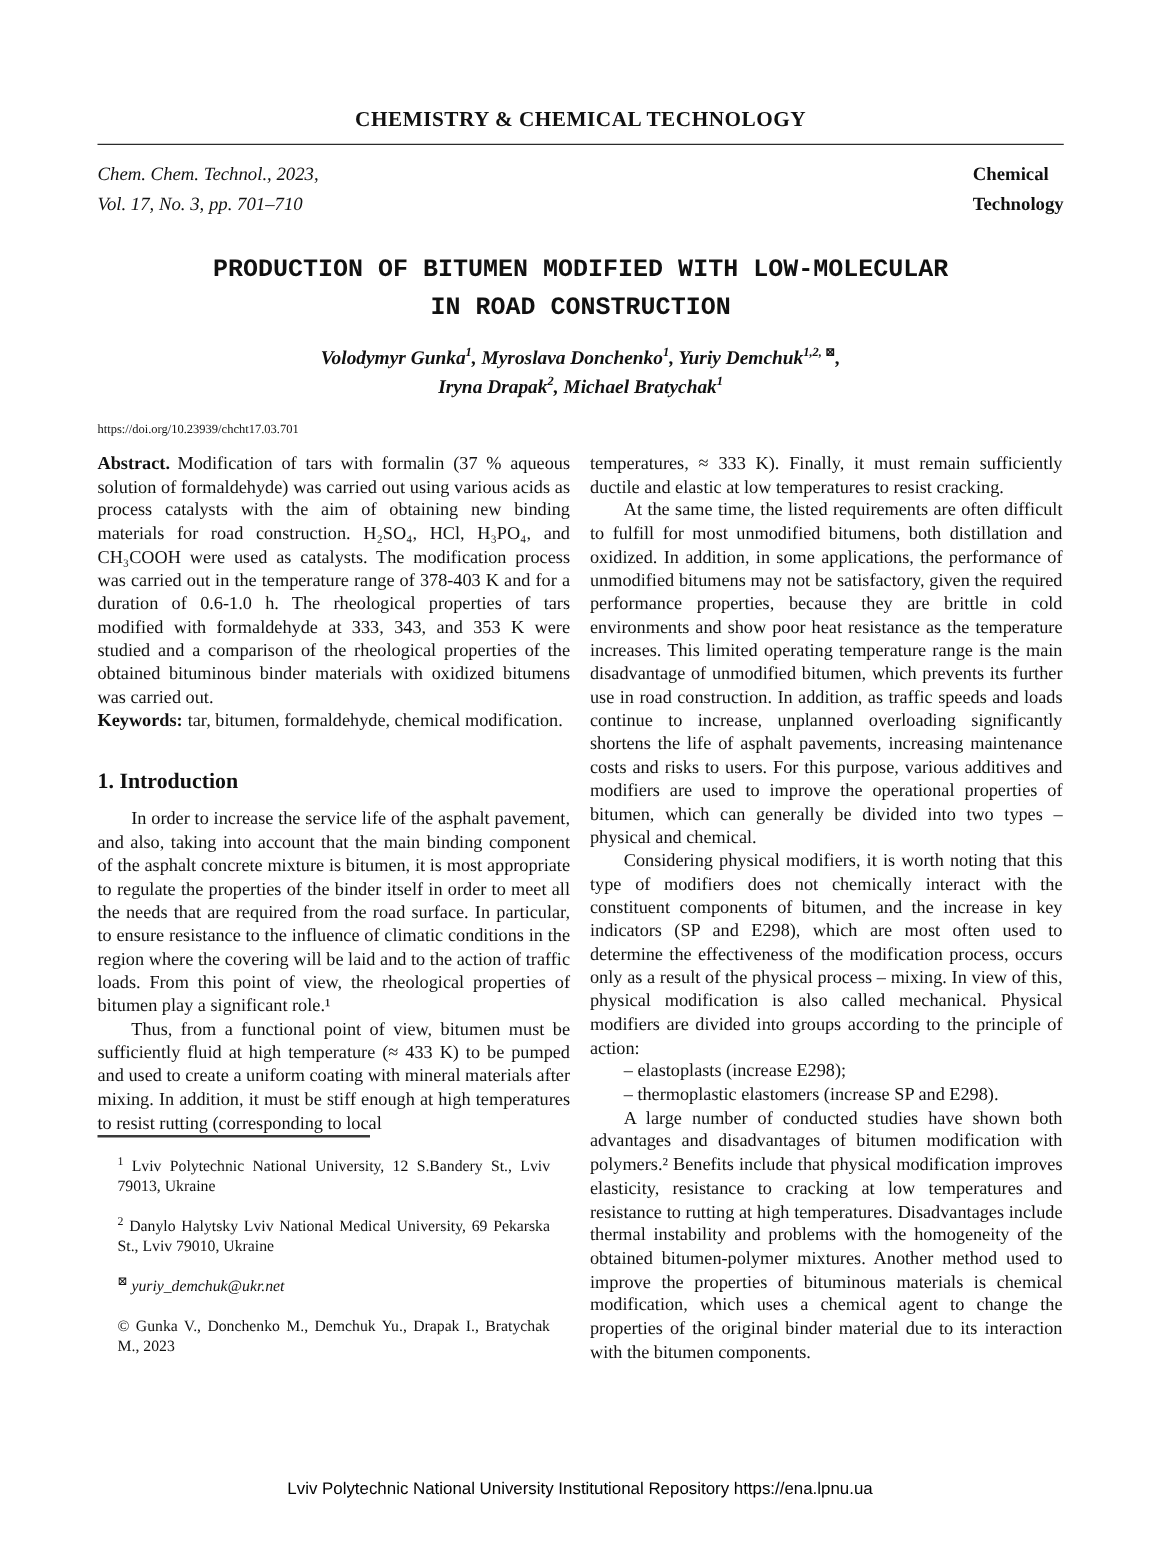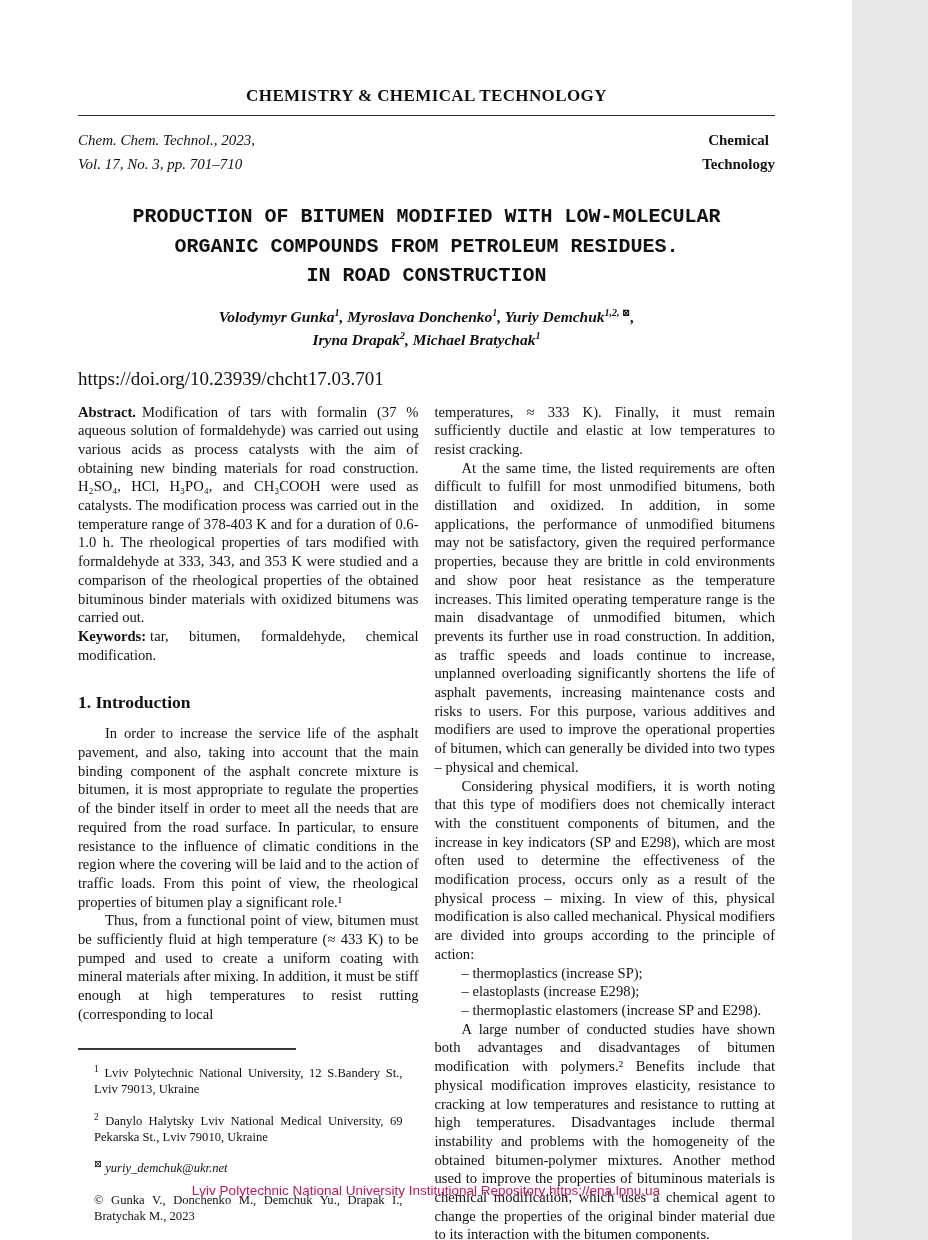--- a/index.html
+++ b/index.html
@@ -1,42 +1,42 @@
 <!DOCTYPE html>
 <html><head>
 <meta charset="utf-8">
 <style>
   html,body{margin:0;padding:0;background:#e8e8e8;}
-  .page{width:852px;height:1240px;position:relative;background:#ffffff;box-sizing:border-box;
+  .page{width:928px;height:1240px;position:relative;background:#ffffff;box-sizing:border-box;
         padding:86px 77px 0 78px;color:#111;font-family:"Liberation Serif","DejaVu Serif",serif;overflow:hidden;}
   .jheader{text-align:center;font-weight:bold;font-size:17px;letter-spacing:.4px;}
   .jrule{border:none;border-top:1.6px solid #2b2b2b;margin:9px 0 0 0;}
   .citation{display:flex;justify-content:space-between;margin-top:12px;font-size:15px;line-height:24px;gap:12px;}
   .cit-left{font-style:italic;}
-  .cit-right{font-weight:bold;text-align:center;}
+  .cit-right{font-weight:bold;text-align:left;}
   .title{font-size:20px;line-height:29.5px;text-align:center;font-weight:bold;margin:26px 0 0 0;font-family:Liberation Mono, monospace;}
   .authors{text-align:center;font-style:italic;font-weight:bold;font-size:15.5px;line-height:23px;margin-top:14px;}
   .authors sup{font-size:10px;}
-  .doi{font-size:19px;margin-top:17px;}
+  .doi{font-size:10px;margin-top:17px;}
   .cols{display:flex;gap:16px;margin-top:13px;align-items:stretch;}
   .col{width:378px;font-size:14.6px;line-height:18.7px;text-align:justify;hyphens:none;}
   .col-left{display:flex;flex-direction:column;}
   p.para{margin:0;}
   p.indent{text-indent:27px;}
   .abstract{margin-bottom:19px;}
   .abstract b{margin-right:6px;}
   .keywords b{margin-right:4px;}
   .sec{font-size:17.5px;font-weight:bold;margin:27px 0 11px 0;line-height:22px;}
   .footnotes{margin-top:auto;font-size:12.6px;line-height:15.9px;padding-bottom:3px;}
   .fn-rule{width:218px;border-top:2px solid #3a3a3a;margin-bottom:5px;}
   .fn{margin:16px;}
   .fn sup{font-size:9.5px;}
   .fn-email span{font-style:italic;}
   .footer{position:absolute;left:0;right:0;bottom:42px;text-align:center;
-          font-family:"Liberation Sans","DejaVu Sans",sans-serif;font-size:13.5px;color:#be185d;}
+          font-family:"Liberation Sans","DejaVu Sans",sans-serif;font-size:13.5px;color:#000000;}
   sup{line-height:0;}
 </style>
 </head>
 <body>
 
 <div class="page">
 
   <div class="jheader">CHEMISTRY &amp; CHEMICAL TECHNOLOGY</div>
   <hr class="jrule">
 
@@ -46,21 +46,20 @@
       <div>Vol. 17, No. 3, pp. 701–710</div>
     </div>
     <div class="cit-right">
       <div>Chemical</div>
       <div>Technology</div>
     </div>
   </div>
 
   <h1 class="title">
     <div>PRODUCTION OF BITUMEN MODIFIED WITH LOW-MOLECULAR</div>
-    <div>ORGANIC COMPOUNDS FROM PETROLEUM RESIDUES.</div>
     <div>IN ROAD CONSTRUCTION</div>
   </h1>
 
   <div class="authors">
     <div id="authors-line1">Volodymyr Gunka<sup>1</sup>, Myroslava Donchenko<sup>1</sup>, Yuriy Demchuk<sup>1,2, ⊠</sup>,</div>
     <div id="authors-line2">Iryna Drapak<sup>2</sup>, Michael Bratychak<sup>1</sup></div>
   </div>
 
   <div class="doi">https://doi.org/10.23939/chcht17.03.701</div>
 
@@ -80,21 +79,20 @@
             <div class="fn"><sup>2</sup> <span>Danylo Halytsky Lviv National Medical University, 69 Pekarska St., Lviv 79010, Ukraine</span></div>
             <div class="fn fn-email"><sup>⊠</sup> <span>yuriy_demchuk@ukr.net</span></div>
             <div class="fn"><span>© Gunka V., Donchenko M., Demchuk Yu., Drapak I., Bratychak M., 2023</span></div>
           </div>
       </div>
     </div>
     <div class="col col-right" id="right-paras">
         <p class="para">temperatures, ≈ 333 K). Finally, it must remain sufficiently ductile and elastic at low temperatures to resist cracking.</p>
         <p class="para indent">At the same time, the listed requirements are often difficult to fulfill for most unmodified bitumens, both distillation and oxidized. In addition, in some applications, the performance of unmodified bitumens may not be satisfactory, given the required performance properties, because they are brittle in cold environments and show poor heat resistance as the temperature increases. This limited operating temperature range is the main disadvantage of unmodified bitumen, which prevents its further use in road construction. In addition, as traffic speeds and loads continue to increase, unplanned overloading significantly shortens the life of asphalt pavements, increasing maintenance costs and risks to users. For this purpose, various additives and modifiers are used to improve the operational properties of bitumen, which can generally be divided into two types – physical and chemical.</p>
         <p class="para indent">Considering physical modifiers, it is worth noting that this type of modifiers does not chemically interact with the constituent components of bitumen, and the increase in key indicators (SP and E298), which are most often used to determine the effectiveness of the modification process, occurs only as a result of the physical process – mixing. In view of this, physical modification is also called mechanical. Physical modifiers are divided into groups according to the principle of action:</p>
-        <p class="para indent">– thermoplastics (increase SP);</p>
         <p class="para indent">– elastoplasts (increase E298);</p>
         <p class="para indent">– thermoplastic elastomers (increase SP and E298).</p>
         <p class="para indent">A large number of conducted studies have shown both advantages and disadvantages of bitumen modification with polymers.² Benefits include that physical modification improves elasticity, resistance to cracking at low temperatures and resistance to rutting at high temperatures. Disadvantages include thermal instability and problems with the homogeneity of the obtained bitumen-polymer mixtures. Another method used to improve the properties of bituminous materials is chemical modification, which uses a chemical agent to change the properties of the original binder material due to its interaction with the bitumen components.</p>
       </div>
   </div>
 
   <div class="footer">
     <span>Lviv Polytechnic National University Institutional Repository</span>
     <span>https://ena.lpnu.ua</span>
   </div>

